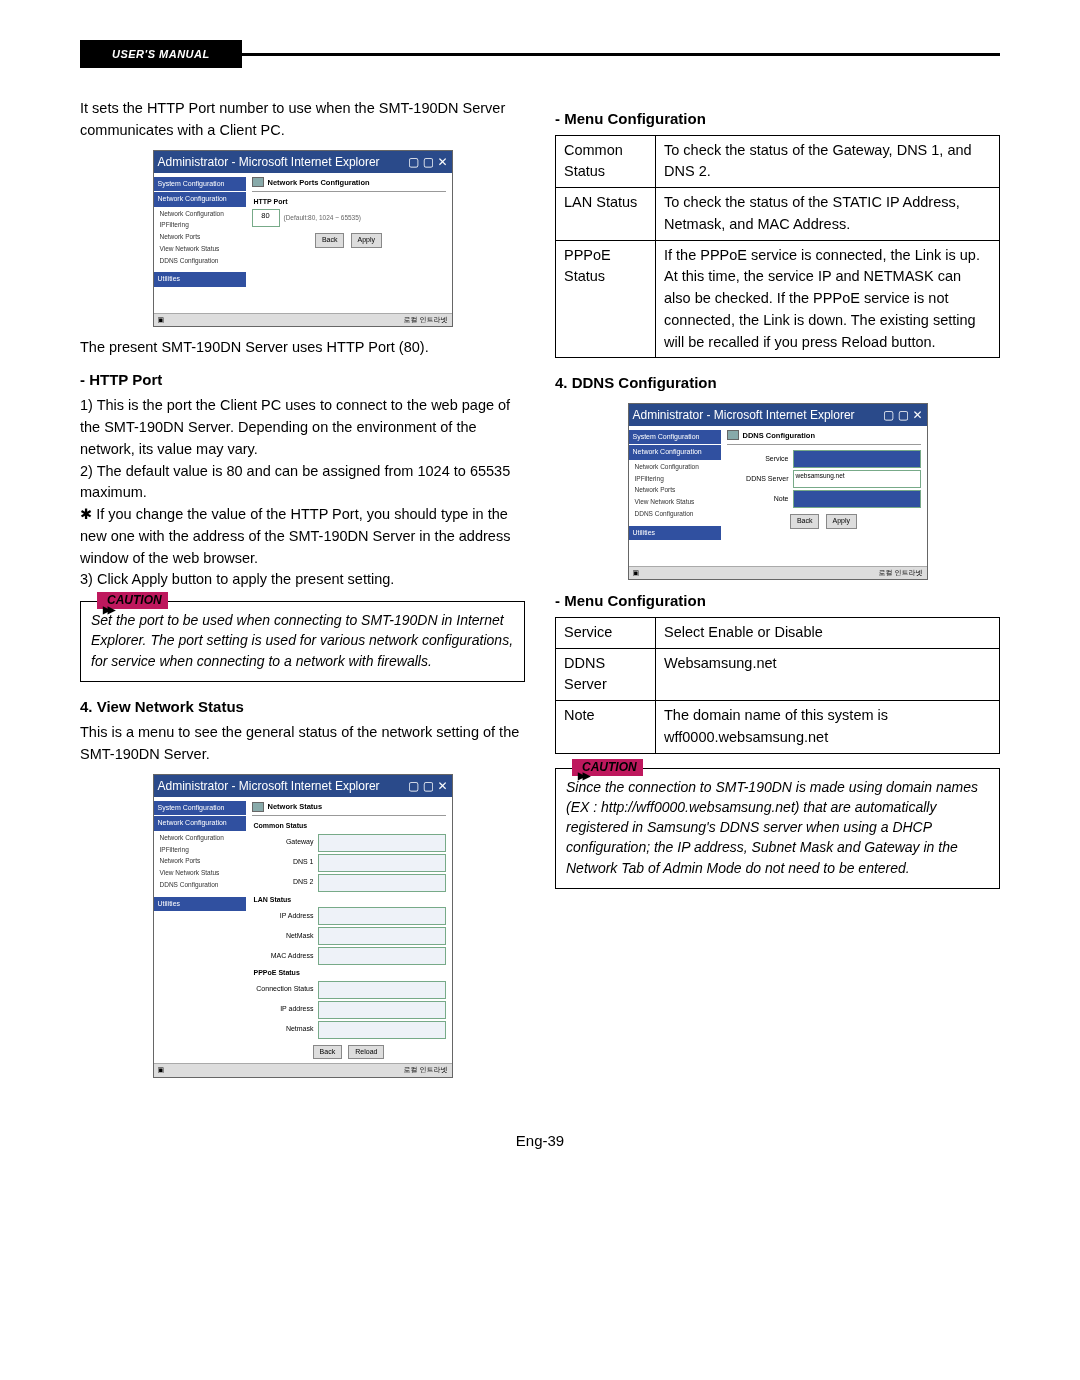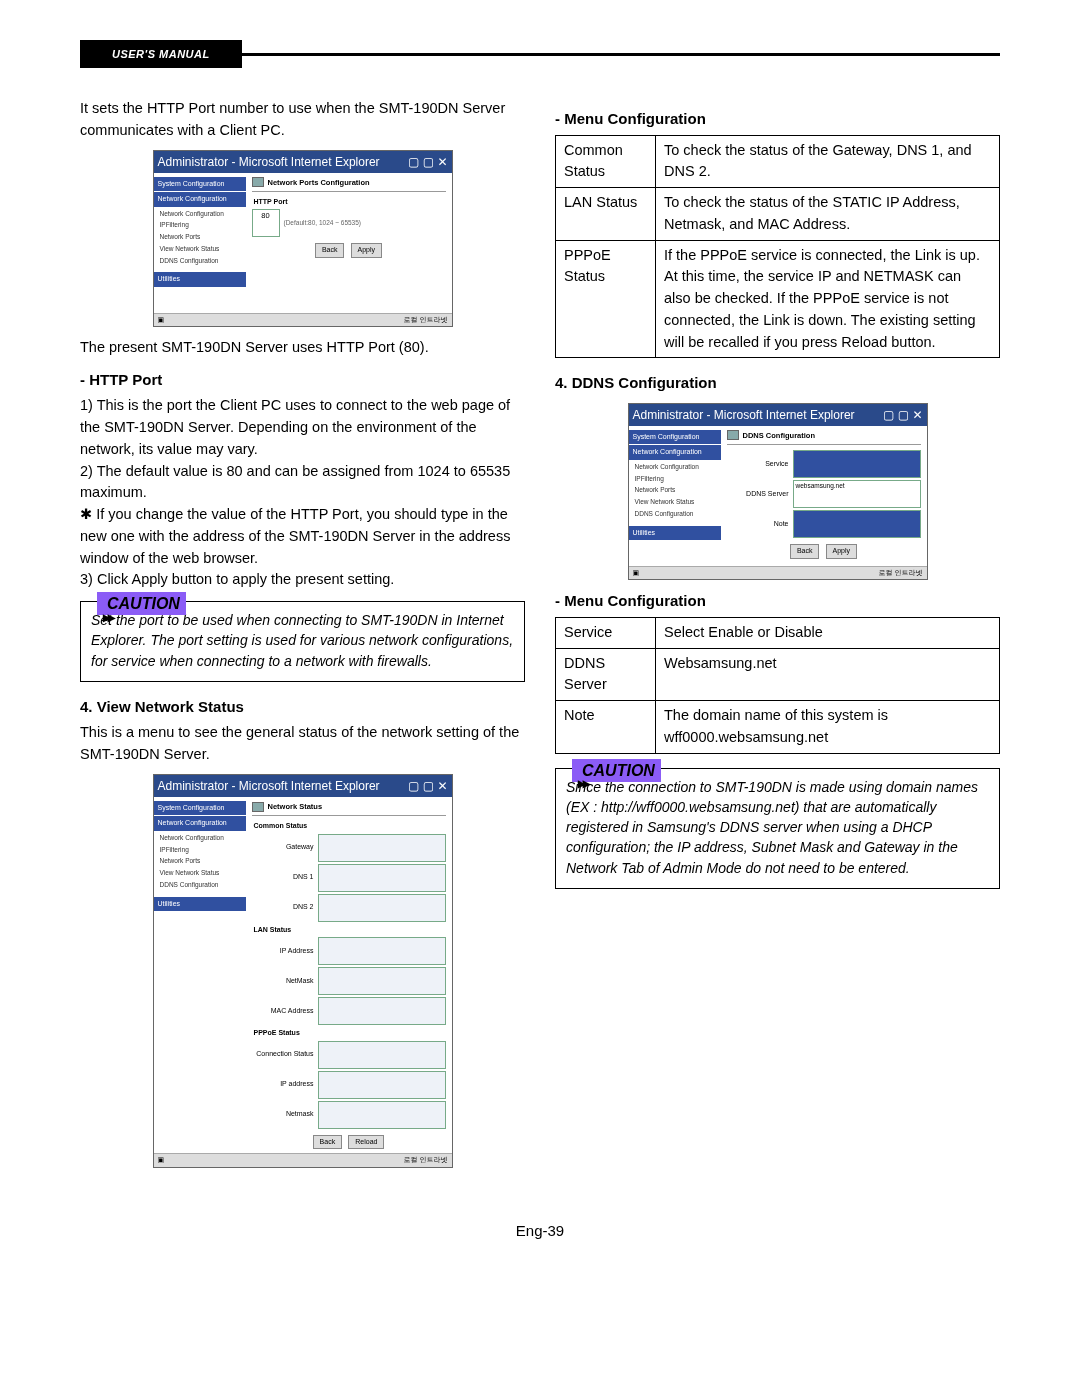--- a/index.html
+++ b/index.html
@@ -98,21 +98,21 @@
     gap: 4px;
   }
   .ss-icon {
     width: 12px; height: 10px;
     background: #8aa; display: inline-block;
     border: 1px solid #666;
   }
   .ss-row { display: flex; align-items: center; gap: 4px; margin: 2px 0; }
   .ss-label { width: 62px; text-align: right; font-size: 7px; }
   .ss-input {
-    flex: 1; height: 28px;
+    flex: 1; height: 18px;
     background: #eef2f8; border: 1px solid #7a8;
   }
   .ss-input.sel { background: #3050a0; }
   .ss-btns { text-align: center; margin-top: 6px; }
   .ss-btn {
     display: inline-block;
     background: #ddd; border: 1px solid #888;
     font-size: 7px; padding: 1px 6px; margin: 0 2px;
   }
   .ss-status {
@@ -125,25 +125,25 @@
     padding: 8px 10px 10px 10px;
     margin: 10px 0 14px 0;
     position: relative;
     font-style: italic;
     font-size: 14px;
     line-height: 1.45;
   }
   .caution-label {
     position: absolute;
     top: -10px; left: 16px;
-    background: #8b5cf6;
+    background: #be185d;
     padding: 0 6px;
     font-weight: bold;
     font-style: italic;
-    font-size: 16px;
+    font-size: 12px;
     display: flex;
     align-items: center;
     gap: 4px;
   }
   .caut-icon {
     width: 0; height: 0;
     display: inline-block;
   }
   .caut-icon::before {
     content: "\25B6\25B6";

